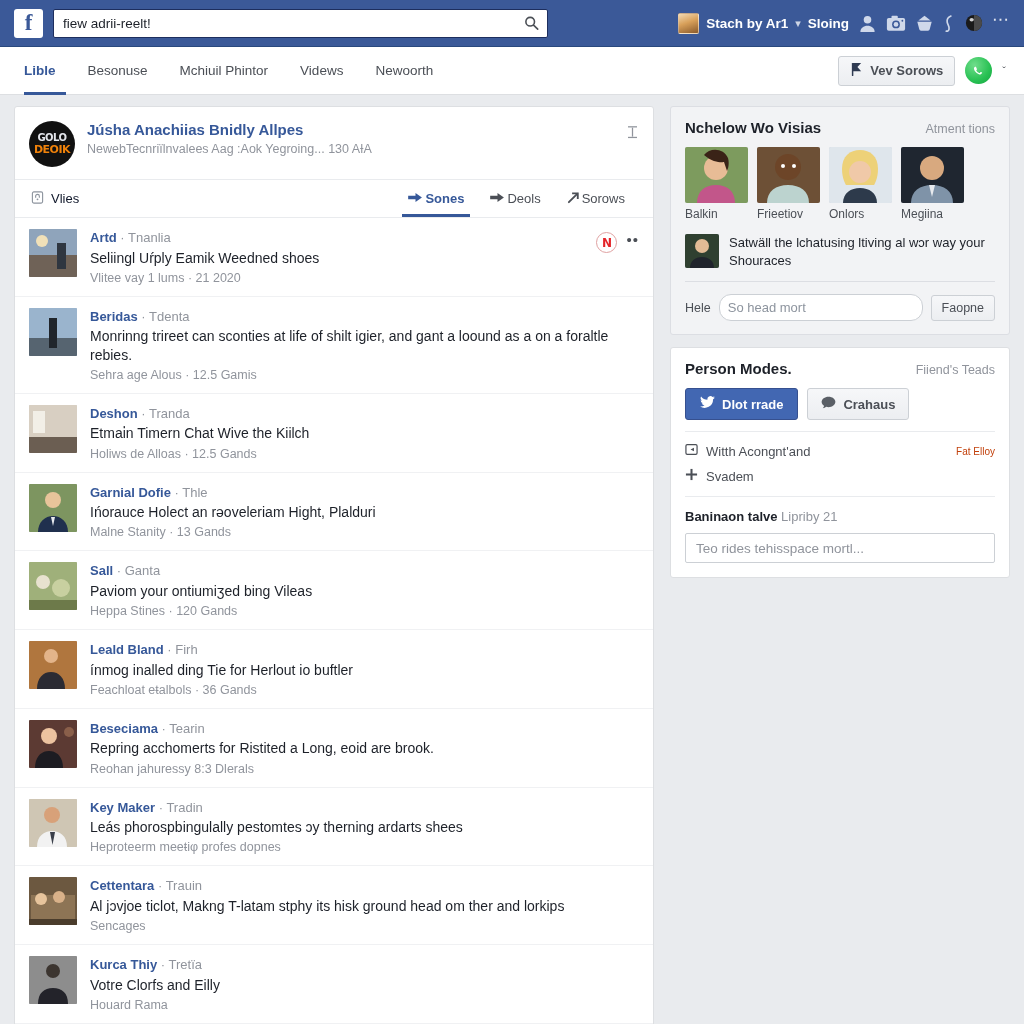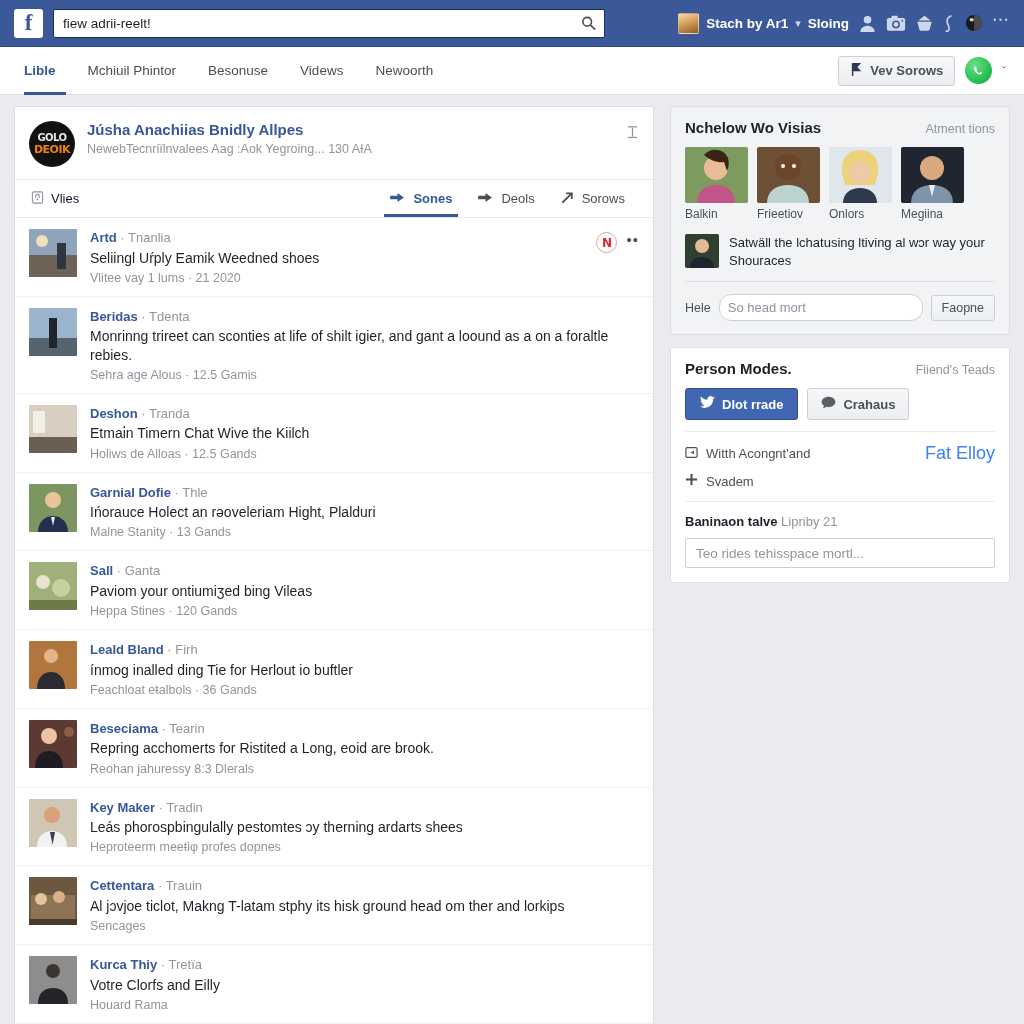--- a/index.html
+++ b/index.html
@@ -18,21 +18,21 @@
     display:flex; align-items:center; padding:0 14px; gap:10px;
     border-bottom:1px solid #29487d;
   }
   .fb-logo {
     width:29px; height:29px; background:#fff; border-radius:3px;
     display:flex; align-items:center; justify-content:center;
     color:#3b5998; font-weight:bold; font-size:23px;
     font-family:"Liberation Serif", serif; line-height:1; padding-bottom:2px;
   }
   .searchwrap {
-    position:relative; width:552px; height:29px; background:#fff;
+    position:relative; width:495px; height:29px; background:#fff;
     border-radius:2px; display:flex; align-items:center;
     padding:0 30px 0 9px; border:1px solid #1d2e5e;
   }
   .searchwrap .sval {
     font-size:13.5px; color:#1d2129; white-space:nowrap;
     overflow:hidden; text-overflow:ellipsis; width:100%;
   }
   .search-icon {
     position:absolute; right:8px; top:50%; transform:translateY(-50%);
     width:15px; height:15px; color:#4b4f56;
@@ -102,21 +102,21 @@
   .post-sub { color:#90949c; font-size:12.5px; margin-top:4px; }
   .post-head-action { margin-left:auto; color:#90949c; font-size:14px; padding-top:4px; cursor:pointer; }
 
   .post-tabs {
     display:flex; align-items:center; padding:0 16px;
     border-top:1px solid #e9ebee; height:38px;
   }
   .ptab-left { display:flex; align-items:center; gap:7px; color:#0f172a; font-size:13px; }
   .ptabs { margin-left:auto; display:flex; align-items:stretch; height:100%; gap:2px; }
   .ptab {
-    display:flex; align-items:center; gap:8px; padding:0 12px; height:100%;
+    display:flex; align-items:center; gap:2px; padding:0 12px; height:100%;
     color:#4b4f56; font-size:13px; position:relative; cursor:pointer;
   }
   .ptab.active { color:#365899; font-weight:bold; }
   .ptab.active:after {
     content:""; position:absolute; left:6px; right:6px; bottom:0; height:3px; background:#365899;
   }
   .lock-icon { color:#8d949e; }
 
   
   .feed { border-top:1px solid #e9ebee; }
@@ -170,21 +170,21 @@
   .btn-grey2 {
     display:inline-flex; align-items:center; gap:7px;
     background:linear-gradient(#f6f7f9,#eceef1); border:1px solid #ccd0d5;
     border-radius:3px; color:#4b4f56; font-weight:bold; font-size:13px;
     padding:7px 13px; cursor:pointer;
   }
   .listrow {
     display:flex; align-items:center; gap:8px; padding:11px 0 0 0;
     margin-top:11px; border-top:1px solid #e9ebee; font-size:13px; color:#4b4f56;
   }
-  .listrow .r-right { margin-left:auto; color:#3b82f6; font-size:18px; }
+  .listrow .r-right { margin-left:auto; color:#c2410c; font-size:10px; }
   .listrow.noline { border-top:none; margin-top:2px; padding-top:7px; }
   .comp-head { margin-top:12px; padding-top:12px; border-top:1px solid #e9ebee; font-size:13px; }
   .comp-head b { color:#1d2129; }
   .comp-head span { color:#90949c; }
   .comp-input {
     margin-top:9px; height:30px; border:1px solid #ccd0d5; border-radius:2px;
     display:flex; align-items:center; padding:8px 10px; font-size:13.5px; color:#90949c;
   }
 
   
@@ -250,24 +250,24 @@
     <span class="dots-h">⋯</span>
   </div>
 </div>
 
 <div class="navbar">
   <div class="navtabs">
     <div class="navtab active">
       <span>Lible</span>
     </div>
     <div class="navtab">
+      <span>Besonuse</span>
+    </div>
+    <div class="navtab">
       <span>Mchiuil Phintor</span>
-    </div>
-    <div class="navtab">
-      <span>Besonuse</span>
     </div>
     <div class="navtab">
       <span>Videws</span>
     </div>
     <div class="navtab">
       <span>Newoorth</span>
     </div>
   </div>
 
   <div class="navright">

